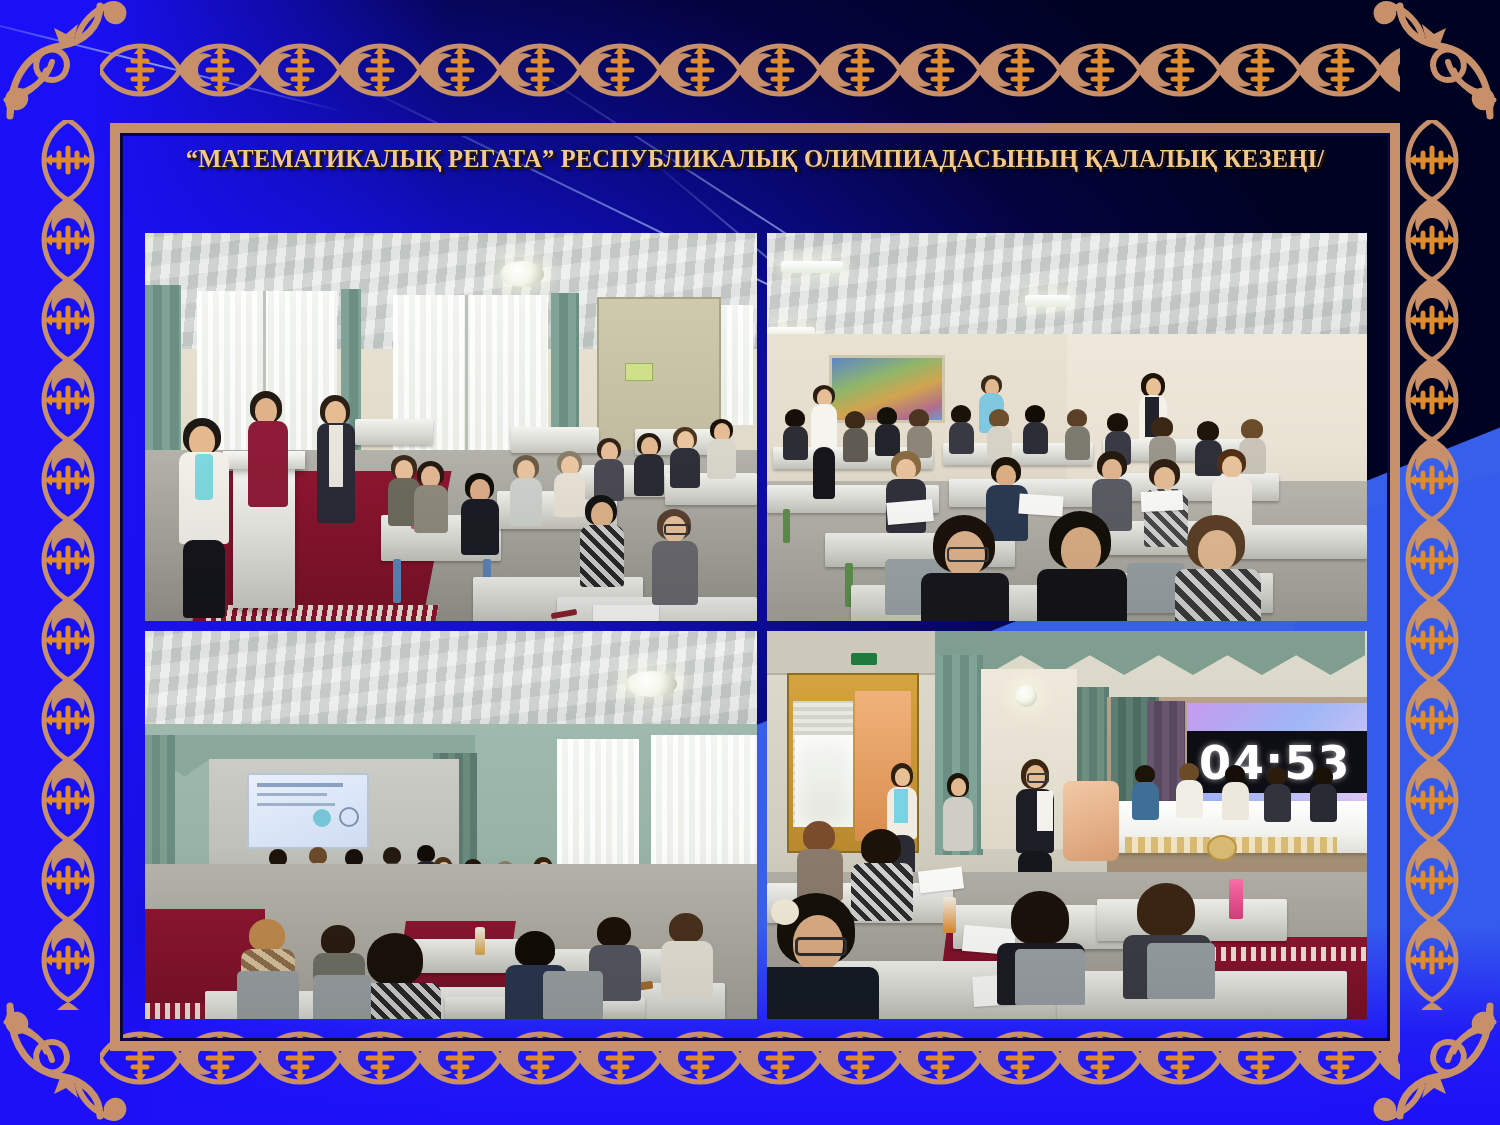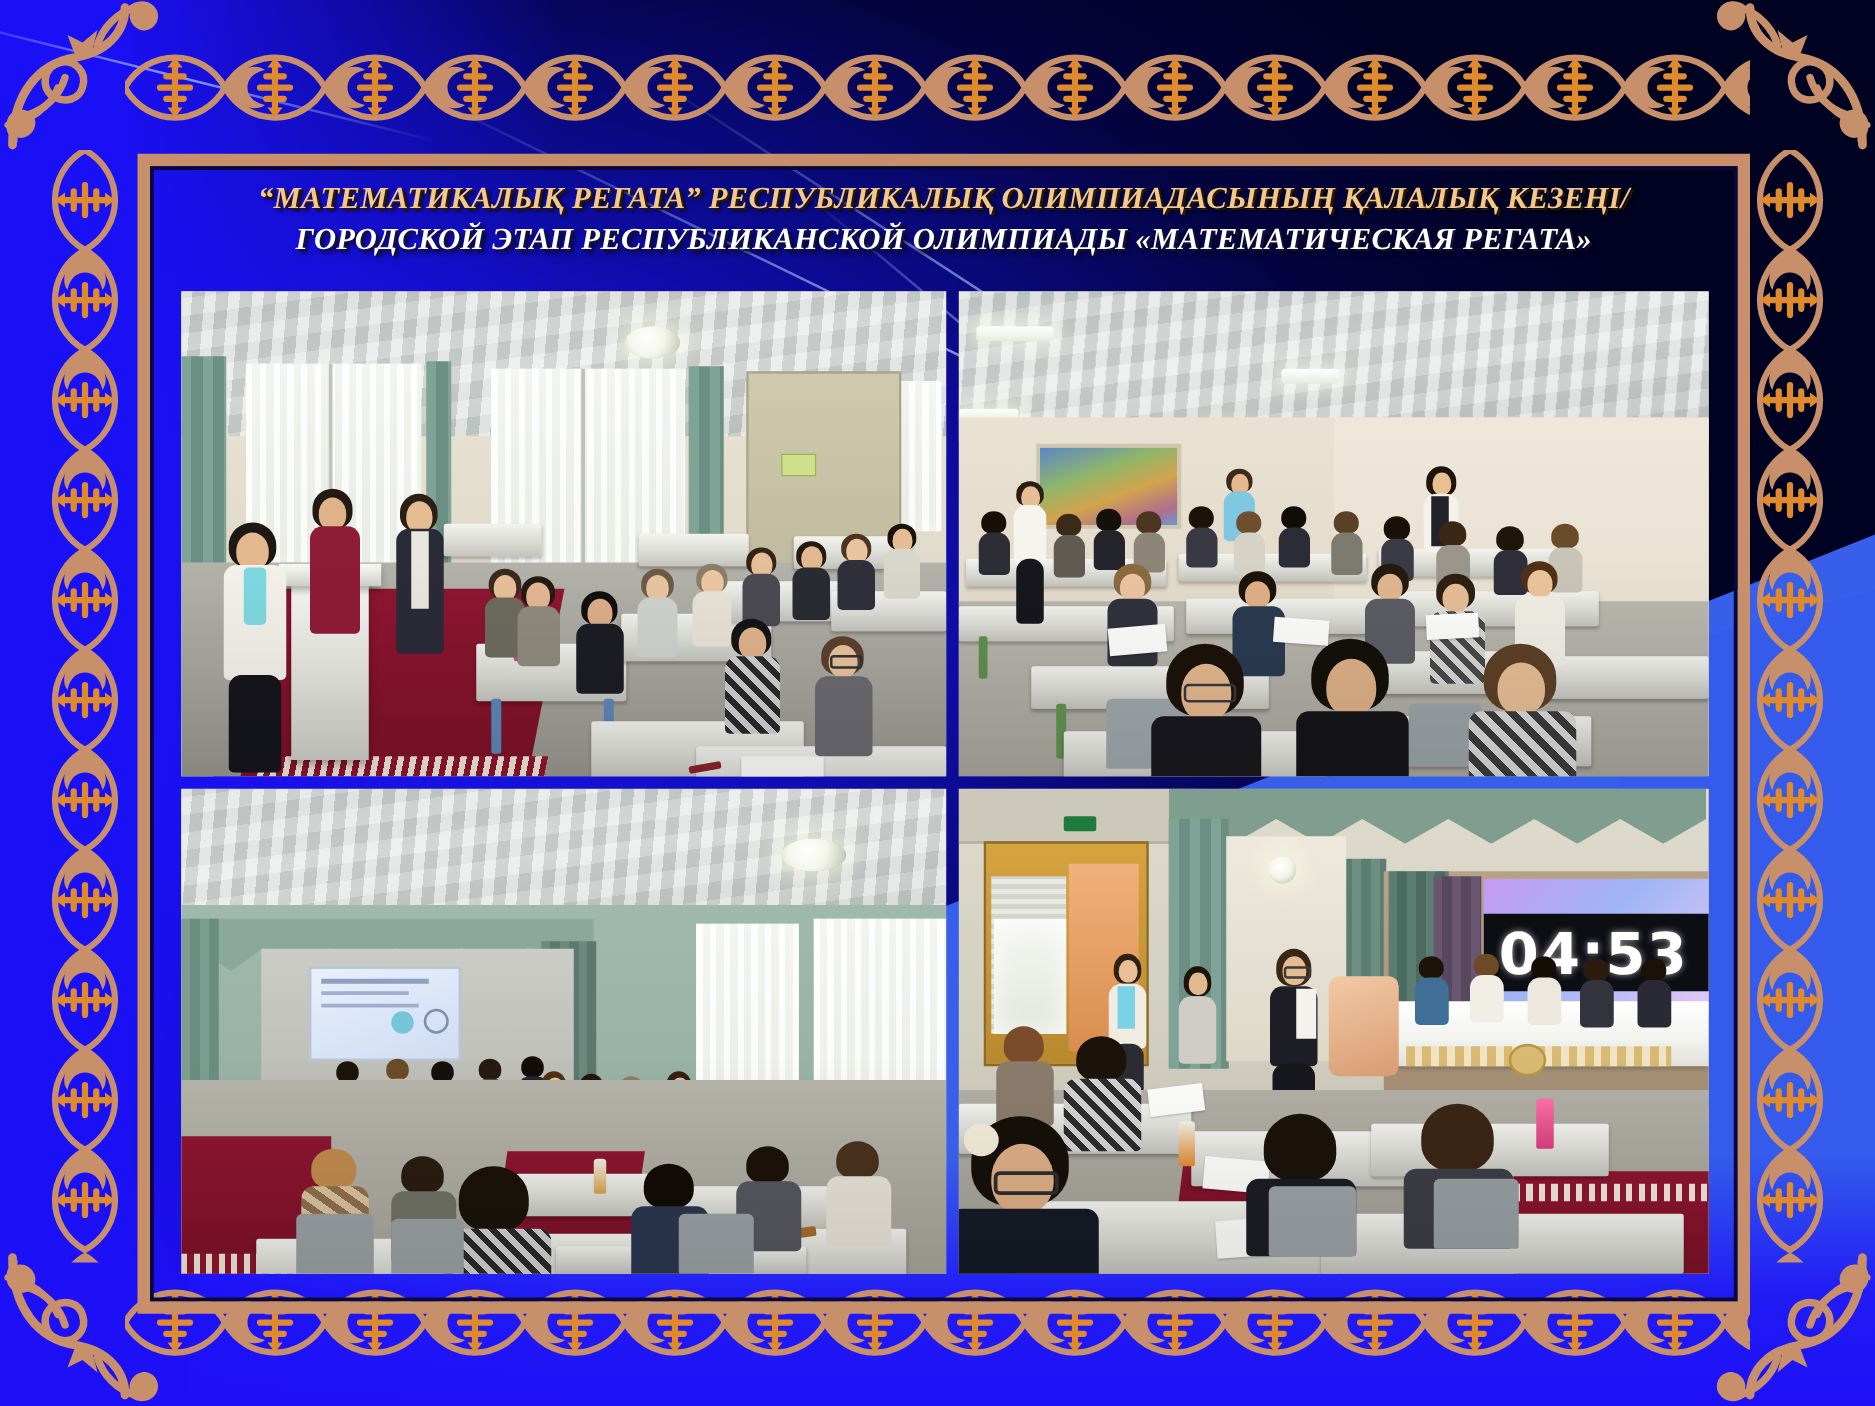--- a/index.html
+++ b/index.html
@@ -49,21 +49,21 @@
   
   .frame{position:absolute;left:110px;top:123px;width:1290px;height:928px;
     border:10px solid #c8906a;box-sizing:border-box;
     background:transparent;}
   .frame-inner{position:absolute;left:0;top:0;right:0;bottom:0;
     border:3px solid #0a0838;box-sizing:border-box;}
 
   
   .title-wrap{position:absolute;left:120px;top:142px;width:1270px;text-align:center;}
   .t-line{font-weight:bold;font-size:24.5px;letter-spacing:.2px;line-height:1.36;
-    white-space:nowrap;font-style:italic;}
+    white-space:nowrap;}
   .t1{color:#f3c98b;
     text-shadow:2px 2px 0 #2a1705, 3px 3px 3px rgba(0,0,0,.75);}
   .t2{color:#ffffff;
     text-shadow:2px 2px 0 #11113f, 3px 3px 4px rgba(0,0,0,.8);}
 
   
   .grid{position:absolute;left:145px;top:233px;width:1222px;height:786px;
     display:grid;grid-template-columns:612px 600px;grid-template-rows:388px 388px;
     gap:10px;}
   .photo{position:relative;overflow:hidden;background:#9aa0a2;}
@@ -264,21 +264,20 @@
   <svg class="corner c-br" viewBox="0 0 130 130">
       <use href="#cmotif"></use>
     </svg>
 
   <div class="frame">
     <div class="frame-inner"></div>
   </div>
 
   <div class="title-wrap">
     <div class="t-line t1">“МАТЕМАТИКАЛЫҚ РЕГАТА” РЕСПУБЛИКАЛЫҚ ОЛИМПИАДАСЫНЫҢ ҚАЛАЛЫҚ КЕЗЕҢІ/</div>
-    <div class="t-line t2">ГОРОДСКОЙ ЭТАП РЕСПУБЛИКАНСКОЙ ОЛИМПИАДЫ «МАТЕМАТИЧЕСКАЯ РЕГАТА»</div>
   </div>
 
   <div class="grid">
 
     <div class="photo">
       <div class="ceiling" style="height:34%">
           <div class="ceil-tex"></div>
         </div>
       <div class="lamp" style="left:355px;top:28px;width:44px;height:26px;"></div>
       <div class="wall" style="left:0;top:30%;width:100%;height:70%;background:linear-gradient(180deg,#e6e0d1,#d7d1c0);"></div>

